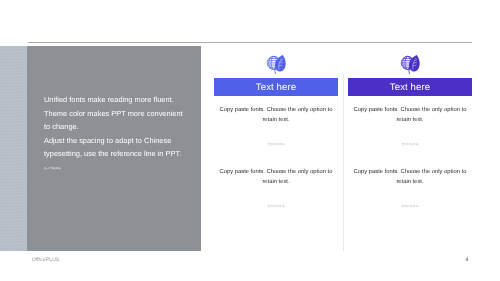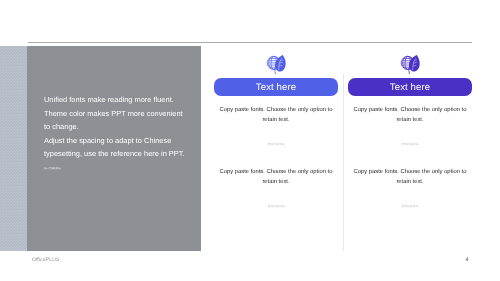--- a/index.html
+++ b/index.html
@@ -26,21 +26,21 @@
   .col{position:absolute;top:45px;width:124px;}
 
   .colA{left:214px;}
   .colB{left:348px;}
   .vdivider{position:absolute;left:343px;top:74px;width:1px;height:177px;background:#e9e9eb;}
 
   .iconwrap{height:33.2px;display:flex;align-items:flex-end;justify-content:center;}
   .icon{display:block;position:relative;left:3px;top:0px;}
   .bar{height:18.3px;display:flex;align-items:center;justify-content:center;
        color:#ffffff;font-size:9.6px;letter-spacing:0.1px;}
-  .bar[data-accent]{background:var(--accent,#5061e8);border-radius:7px;}
+  .bar[data-accent]{background:var(--accent,#5061e8);}
 
   .blk{position:absolute;left:0;width:124px;}
   .blk1{top:60px;}
   .blk2{top:122px;}
   .body{font-size:5.82px;color:#1f1f1f;text-align:center;line-height:10.3px;
         padding:0 2px;}
   .tiny{font-size:2.7px;color:#bcbcc0;text-align:center;margin-top:16.5px;letter-spacing:0.18px;}
 
   .footer{position:absolute;left:31.8px;top:256.5px;font-size:5.1px;color:#8d9094;letter-spacing:0.12px;}
   .pagenum{position:absolute;left:465.5px;top:256.5px;font-size:5.4px;color:#565656;}
@@ -58,21 +58,21 @@
           <circle cx="2.25" cy="2.25" r="0.6" fill="#ffffff" opacity="0.33"></circle>
         </pattern>
       </defs>
       <rect width="27" height="205" fill="url(#dotgrid)"></rect>
     </svg>
   </div>
   <div class="graybox"></div>
   <div class="topline"></div>
 
   <div class="lefttext">Unified fonts make reading more fluent. Theme color makes PPT more convenient to change.
-Adjust the spacing to adapt to Chinese typesetting, use the reference here in PPT.</div>
+Adjust the spacing to adapt to Chinese typesetting, use the reference line in PPT.</div>
   <div class="lefttiny">统一字体使阅读</div>
 
   <div class="vdivider"></div>
 
   <div class="col colA">
     <div class="iconwrap">
       <svg class="icon" width="27" height="25.2" viewBox="0 0 30 28" data-accent="slide.columns.0.accent" style="--accent: #5061e8;">
         <g fill="none" stroke="#5061e8" stroke-width="0.78">
           <circle cx="8.6" cy="11" r="7.3"></circle>
           <ellipse cx="8.6" cy="11" rx="3.0" ry="7.3"></ellipse>

